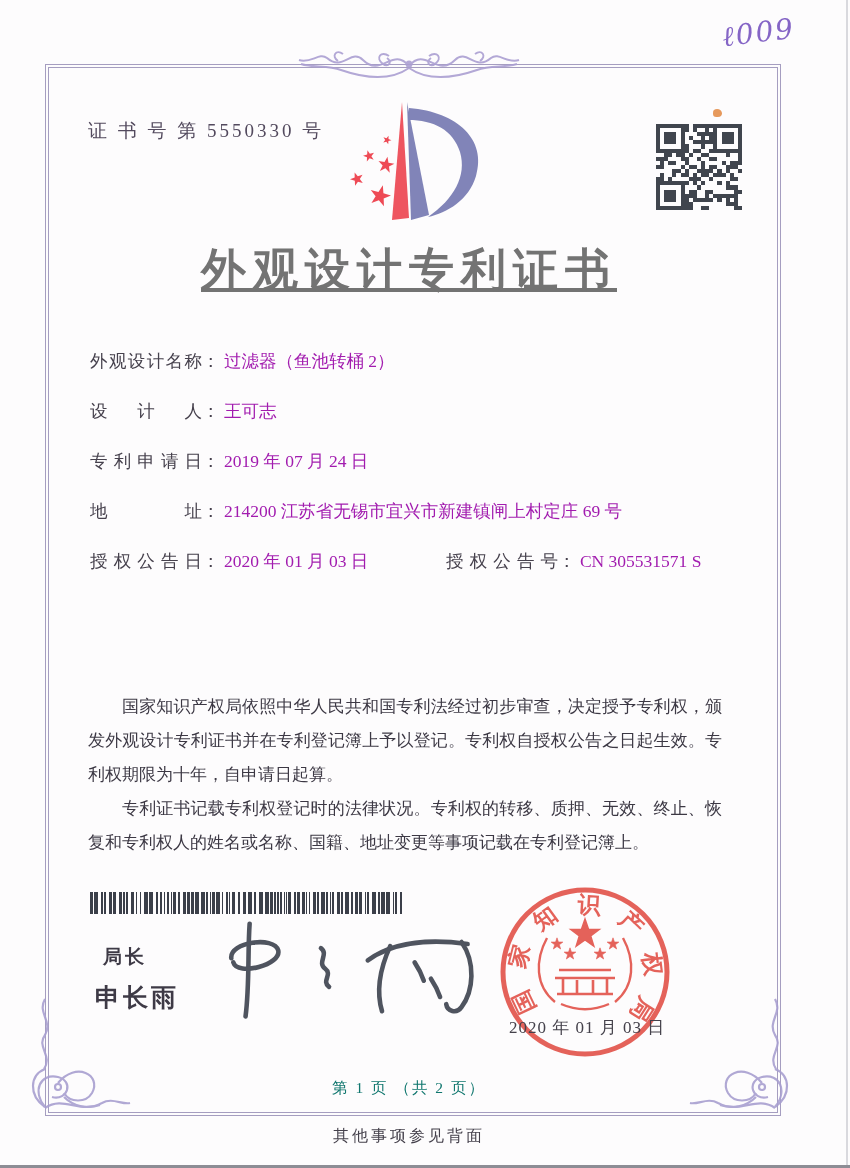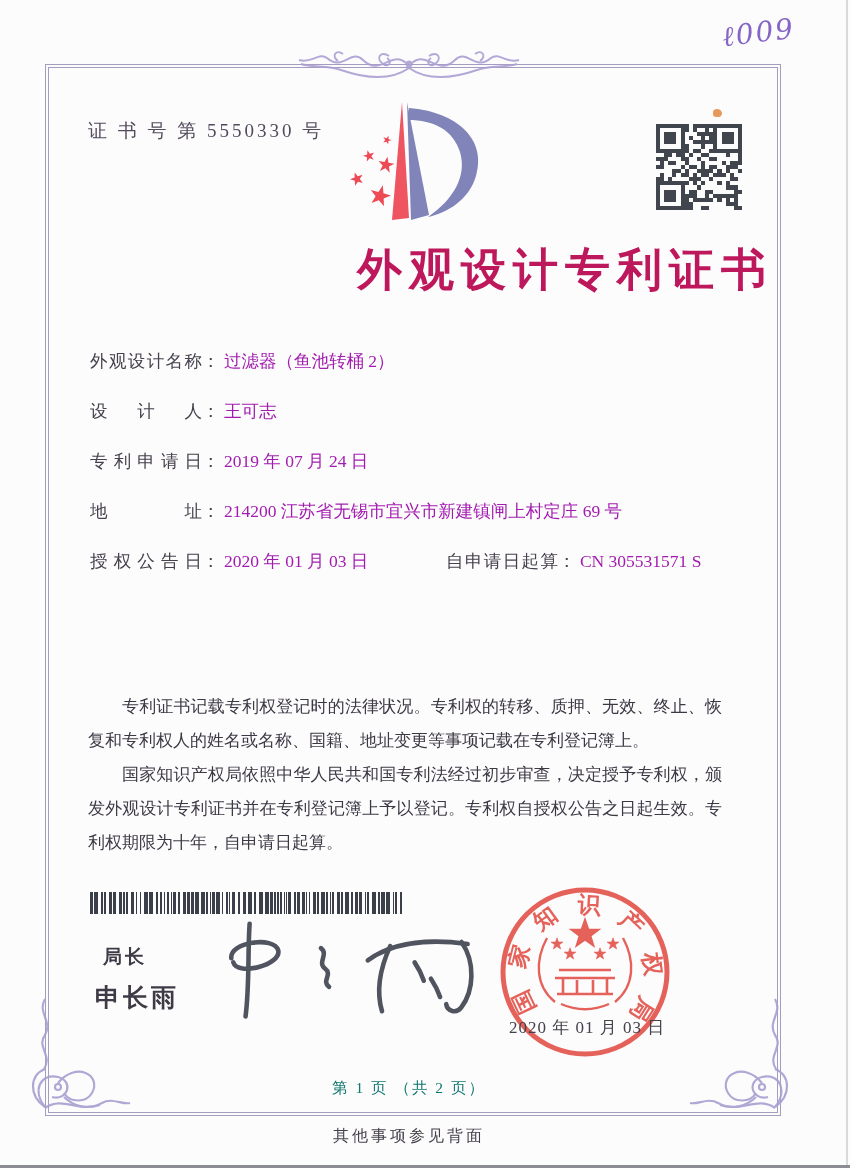--- a/index.html
+++ b/index.html
@@ -22,22 +22,22 @@
     background:#e2873f;opacity:.85;}
 
   .cert-no{position:absolute;left:88px;top:118px;font-size:19px;letter-spacing:3px;color:#534a5e;}
 
   .logo{position:absolute;left:330px;top:96px;width:180px;height:140px;}
   .qr{position:absolute;left:656px;top:124px;width:86px;height:86px;
     display:grid;grid-template-columns:repeat(21,1fr);grid-template-rows:repeat(21,1fr);}
   .qr i{display:block;}
   .qr i.on{background:#40454e;}
 
-  .title{position:absolute;left:45px;top:240px;width:728px;text-align:right;
-    font-size:45px;font-weight:bold;letter-spacing:7px;color:#be185d;}
+  .title{position:absolute;left:45px;top:240px;width:728px;text-align:center;
+    font-size:45px;font-weight:bold;letter-spacing:7px;color:#737373;text-decoration:underline;}
 
   .fields{position:absolute;left:90px;top:348px;width:650px;}
   .f-row{margin-bottom:23px;font-size:17.5px;line-height:27px;color:#46414d;white-space:nowrap;}
   .f-label{display:inline-block;width:112px;text-align:justify;text-align-last:justify;vertical-align:top;}
   .f-colon{display:inline-block;vertical-align:top;}
   .f-value{display:inline-block;vertical-align:top;color:#a21caf;}
   .grant-first{display:inline-block;width:356px;vertical-align:top;white-space:nowrap;}
   .grant-second{display:inline-block;vertical-align:top;white-space:nowrap;}
 
   .body-text{position:absolute;left:88px;top:690px;width:634px;font-size:17px;
@@ -590,29 +590,29 @@
     </div>
     <div class="f-row">
       <span class="f-label">地址</span><span class="f-colon">：</span>
       <span class="f-value">214200 江苏省无锡市宜兴市新建镇闸上村定庄 69 号</span>
     </div>
     <div class="f-row">
       <span class="grant-first">
         <span class="f-label">授权公告日</span><span class="f-colon">：</span>
         <span class="f-value">2020 年 01 月 03 日</span>
       </span><span class="grant-second">
-        <span class="f-label">自申请日起算</span><span class="f-colon">：</span>
+        <span class="f-label">授权公告号</span><span class="f-colon">：</span>
         <span class="f-value">CN 305531571 S</span>
       </span>
     </div>
   </div>
 
   <div class="body-text">
+    <p>国家知识产权局依照中华人民共和国专利法经过初步审查，决定授予专利权，颁发外观设计专利证书并在专利登记簿上予以登记。专利权自授权公告之日起生效。专利权期限为十年，自申请日起算。</p>
     <p>专利证书记载专利权登记时的法律状况。专利权的转移、质押、无效、终止、恢复和专利权人的姓名或名称、国籍、地址变更等事项记载在专利登记簿上。</p>
-    <p>国家知识产权局依照中华人民共和国专利法经过初步审查，决定授予专利权，颁发外观设计专利证书并在专利登记簿上予以登记。专利权自授权公告之日起生效。专利权期限为十年，自申请日起算。</p>
   </div>
 
   <div class="barcode">
       <b style="width:3px;margin-right:1px"></b>
       <b style="width:4px;margin-right:3px"></b>
       <b style="width:2px;margin-right:1px"></b>
       <b style="width:2px;margin-right:3px"></b>
       <b style="width:3px;margin-right:1px"></b>
       <b style="width:3px;margin-right:3px"></b>
       <b style="width:3px;margin-right:1px"></b>

